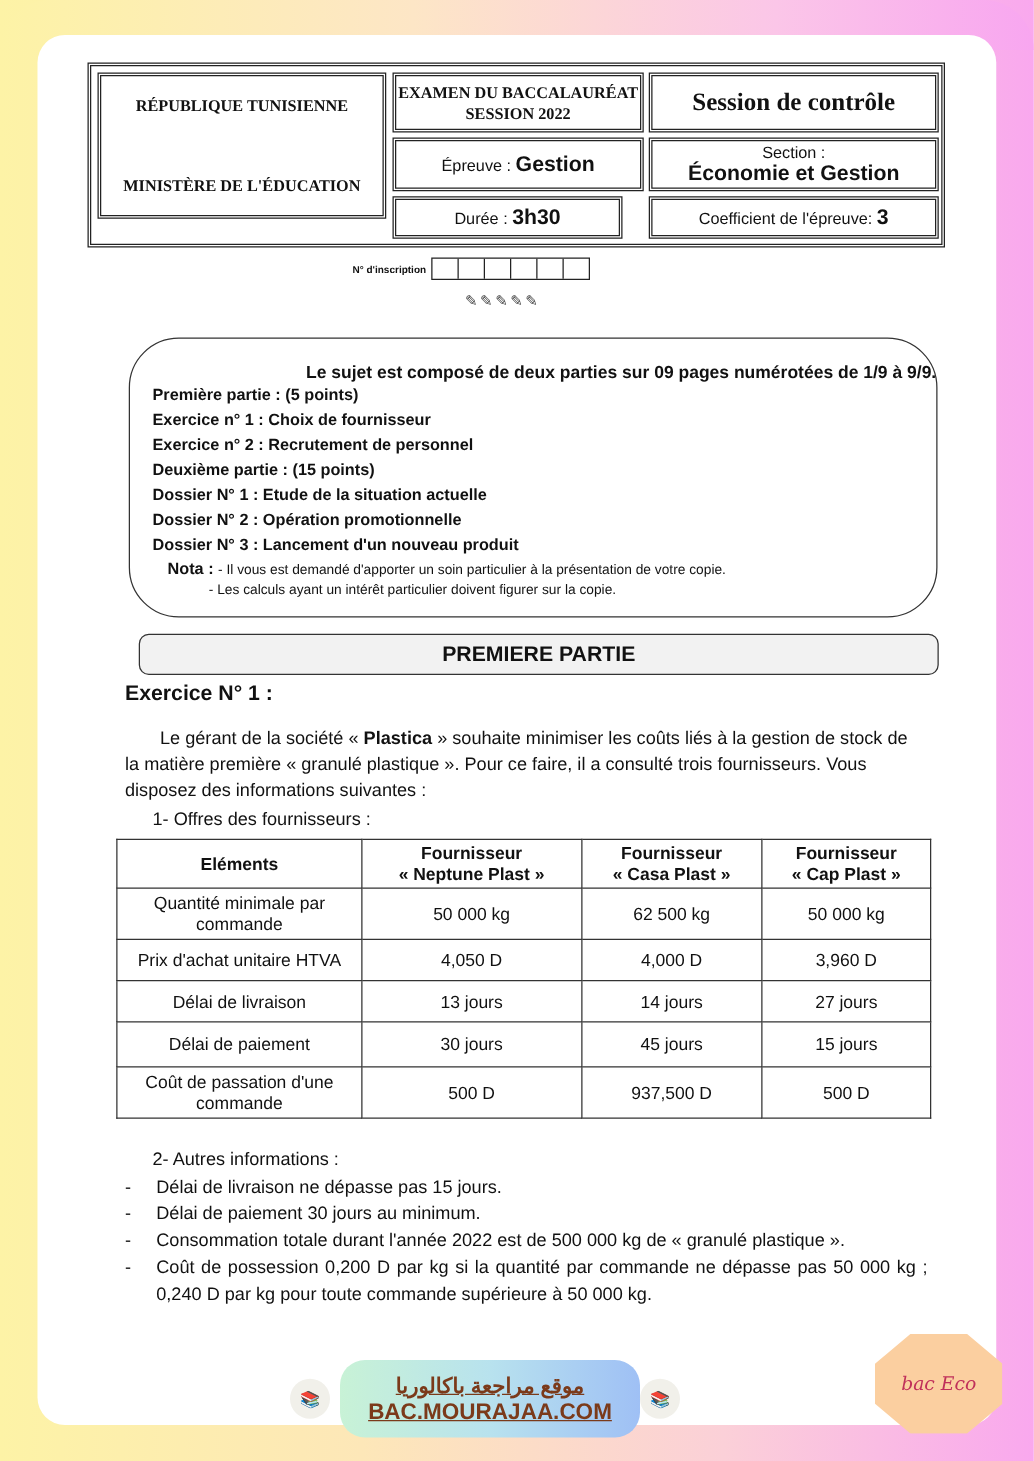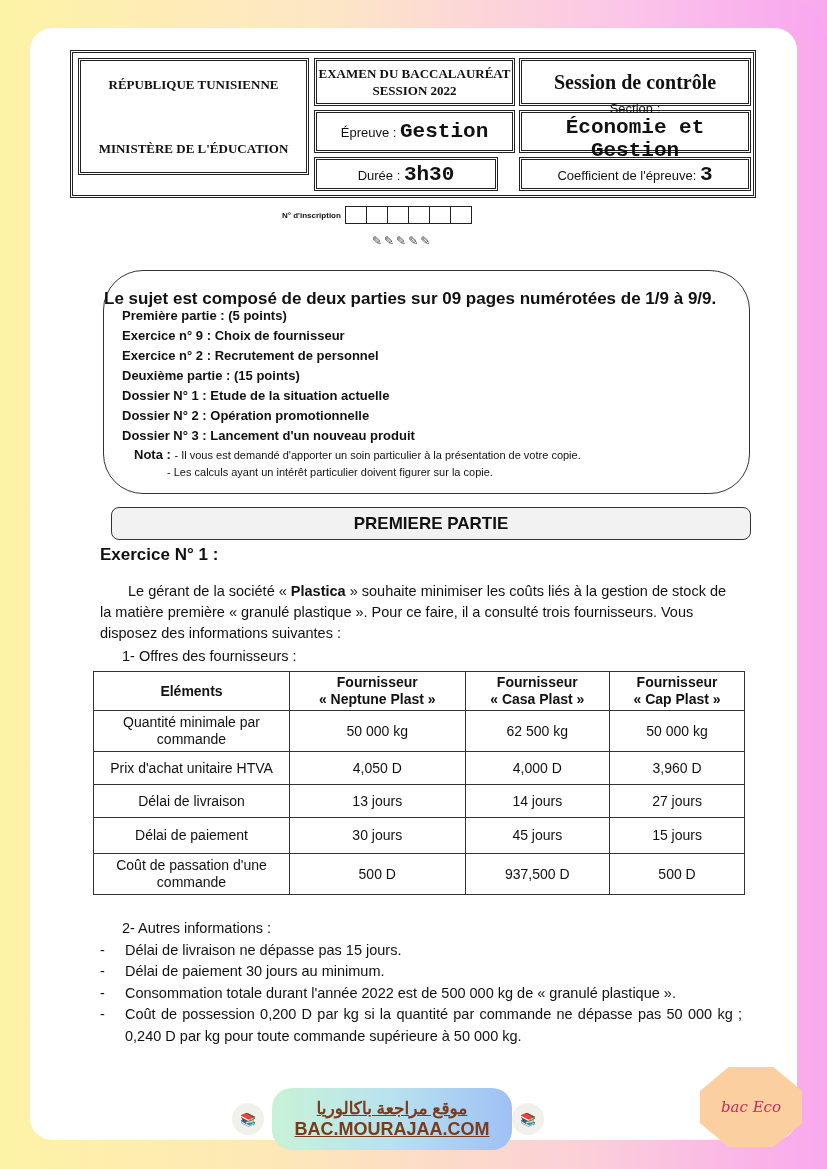--- a/index.html
+++ b/index.html
@@ -21,31 +21,31 @@
   .hdr-cell { position: absolute; border: 3px double #222; box-sizing: border-box; display: flex; flex-direction: column; align-items: center; justify-content: center; text-align: center; }
   .serif-bold { font-family: "Liberation Serif", serif; font-weight: bold; }
   .c1 { left: 5px; top: 5px; width: 231px; height: 117px; font-size: 13px; gap: 28px; }
   .c1 div { margin: 10px 0; }
   .c2a { left: 241px; top: 5px; width: 201px; height: 48px; font-size: 13px; line-height: 17px; }
   .c2b { left: 241px; top: 57px; width: 201px; height: 43px; font-size: 13px; }
   .c2c { left: 241px; top: 104px; width: 184px; height: 34px; font-size: 13px; }
   .c3a { left: 446px; top: 5px; width: 232px; height: 48px; font-size: 20px; }
   .c3b { left: 446px; top: 57px; width: 232px; height: 43px; font-size: 13px; }
   .c3c { left: 446px; top: 104px; width: 232px; height: 34px; font-size: 13px; }
-  .big-serif { font-family: Liberation Mono, monospace; font-weight: bold; font-size: 21px; }
+  .big-serif { font-family: Liberation Sans, sans-serif; font-weight: bold; font-size: 17px; }
 
   .insc { left: 282px; top: 206px; display: flex; align-items: center; }
   .insc-label { font-size: 8px; font-weight: bold; margin-right: 4px; }
   .insc-boxes { display: flex; border: 1px solid #222; }
   .insc-box { width: 20px; height: 16px; border-right: 1px solid #222; }
   .insc-box:last-child { border-right: none; }
   .pencils { left: 372px; top: 234px; font-size: 12px; letter-spacing: 2px; color: #444; }
 
   .summary { left: 103px; top: 270px; width: 647px; height: 224px; border: 1.5px solid #333; border-radius: 40px; box-sizing: border-box; }
-  .summary .title { position: absolute; left: 0; width: 100%; top: 18px; text-align: left; font-weight: bold; font-size: 17px; }
+  .summary .title { position: absolute; left: 0; width: 100%; top: 18px; text-align: right; font-weight: bold; font-size: 14px; }
   .summary .line { position: absolute; left: 18px; font-weight: bold; font-size: 13px; text-align: center; }
   .summary .nota { position: absolute; left: 18px; font-size: 11px; }
   .summary .nota b { font-size: 13px; padding-left: 12px; }
 
   .part-bar { left: 111px; top: 507px; width: 640px; height: 33px; border: 1.5px solid #333; border-radius: 8px; box-sizing: border-box;
     background: #f2f2f2; display: flex; align-items: center; justify-content: center; font-weight: bold; font-size: 17px; }
 
   .ex-title { left: 100px; top: 545px; font-size: 17px; font-weight: bold; }
   .para { left: 100px; top: 581px; width: 640px; font-size: 14.5px; line-height: 21px; }
   .para .indent { padding-left: 28px; }
@@ -115,21 +115,21 @@
     <div class="insc-box"></div>
     <div class="insc-box"></div>
     <div class="insc-box"></div>
   </div>
 </div>
 <div class="abs pencils">✎✎✎✎✎</div>
 
 <div class="abs summary">
   <div class="title">Le sujet est composé de deux parties sur 09 pages numérotées de 1/9 à 9/9.</div>
   <div class="line" style="top:37px">Première partie : (5 points)</div>
-  <div class="line" style="top:57px">Exercice n° 9 : Choix de fournisseur</div>
+  <div class="line" style="top:57px">Exercice n° 1 : Choix de fournisseur</div>
   <div class="line" style="top:77px">Exercice n° 2 : Recrutement de personnel</div>
   <div class="line" style="top:97px">Deuxième partie : (15 points)</div>
   <div class="line" style="top:117px">Dossier N° 1 : Etude de la situation actuelle</div>
   <div class="line" style="top:137px">Dossier N° 2 : Opération promotionnelle</div>
   <div class="line" style="top:157px">Dossier N° 3 : Lancement d'un nouveau produit</div>
   <div class="nota" style="top:176px"><b>Nota : </b><span>- Il vous est demandé d'apporter un soin particulier à la présentation de votre copie.</span></div>
   <div class="nota" style="top:195px; left:63px">- Les calculs ayant un intérêt particulier doivent figurer sur la copie.</div>
 </div>
 
 <div class="abs part-bar">PREMIERE PARTIE</div>

